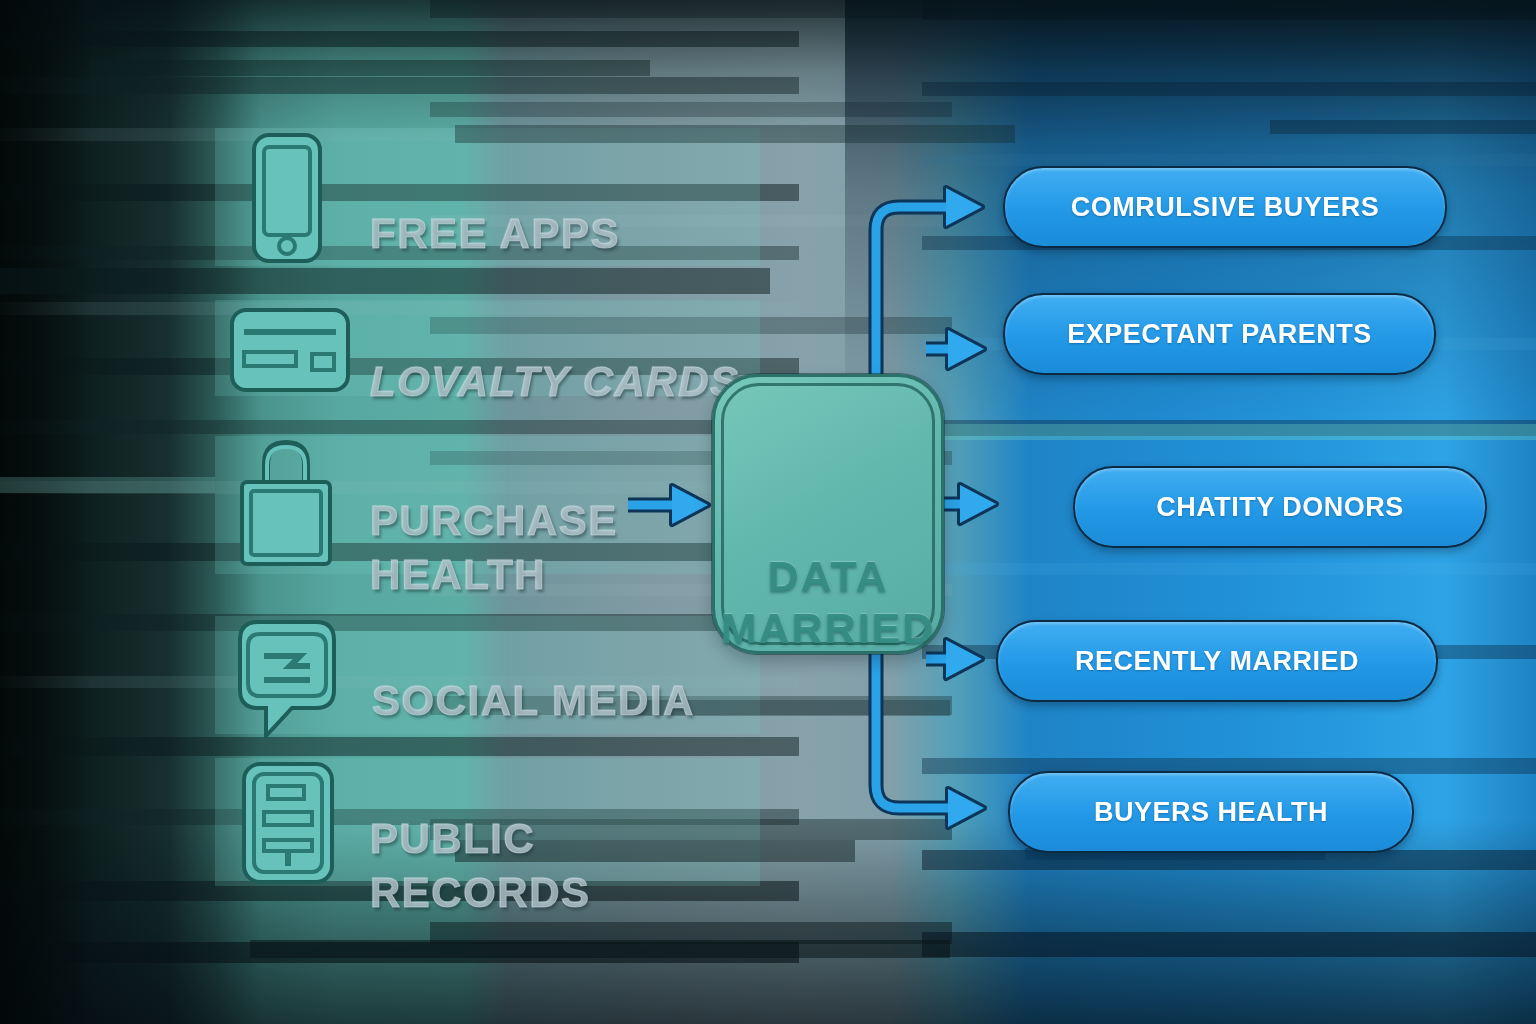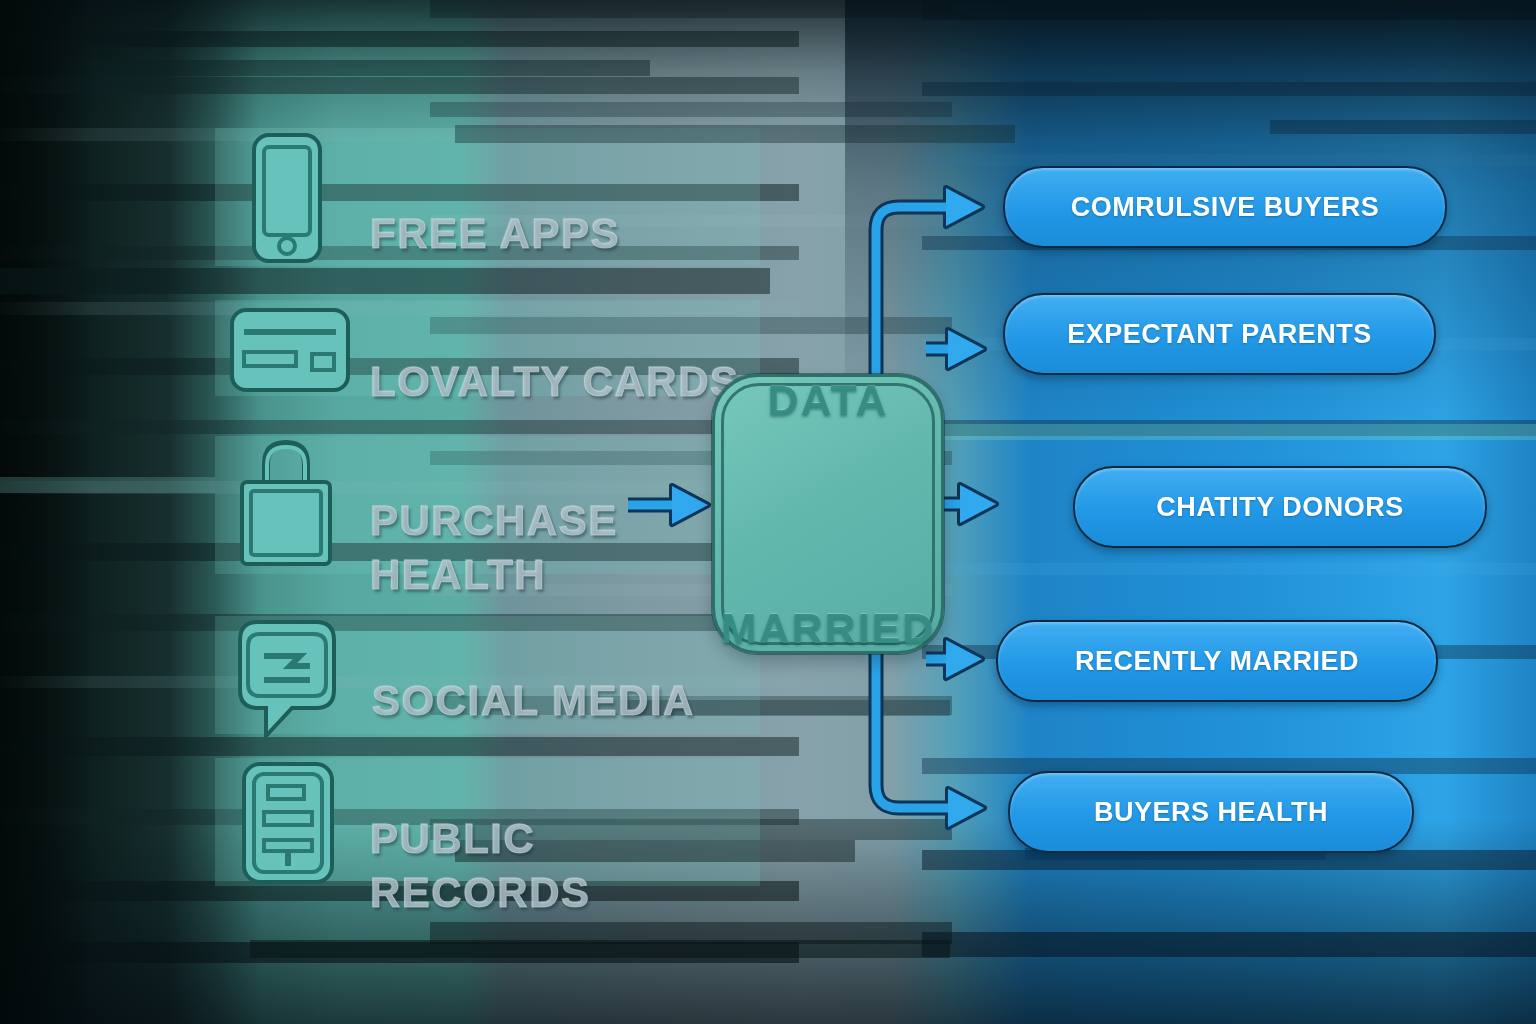--- a/index.html
+++ b/index.html
@@ -85,21 +85,21 @@
   
   .broker-box {
     position:absolute; left:712px; top:374px; width:226px; height:274px;
     border-radius:46px; border:3px solid #2b716a;
     background:linear-gradient(150deg, #77c8ba 0%, #63b8ae 45%, #56aba3 100%);
     box-shadow:0 0 0 1px rgba(10,42,40,.45), 0 8px 16px rgba(0,20,30,.25);
   }
   .broker-inner { position:absolute; inset:6px; border:3px solid rgba(39,104,97,.85); border-radius:38px; }
   .broker-label {
     position:absolute; inset:0; display:flex; flex-direction:column;
-    align-items:center; justify-content:space-between; gap:6px;
+    align-items:center; justify-content:flex-end; gap:6px;
     font-weight:bold; font-size:43px; line-height:46px; letter-spacing:2px;
     color:rgba(52,140,131,.95);
     text-shadow:0 2px 3px rgba(14,72,66,.5), 0 -1px 1px rgba(215,248,242,.3);
   }
 
   
   .pill {
     position:absolute; height:78px; border-radius:40px;
     background:linear-gradient(180deg, #41aef2 0%, #2298e6 55%, #1b8cd8 100%);
     border:2px solid #0b2a44;
@@ -188,21 +188,21 @@
 
   <div>
     <div class="abs" style="left:228px;top:306px;">
       <svg class="icon-svg" width="124" height="88" viewBox="0 0 124 88">
         <rect x="4" y="4" width="116" height="80" rx="14" fill="#66c2ba" stroke="#1d5e59" stroke-width="4"></rect>
         <line x1="16" y1="26" x2="108" y2="26" stroke="#2a7a73" stroke-width="6"></line>
         <rect x="16" y="46" width="52" height="14" fill="none" stroke="#2a7a73" stroke-width="4"></rect>
         <rect x="84" y="48" width="22" height="16" fill="none" stroke="#2a7a73" stroke-width="4"></rect>
       </svg>
     </div>
-    <div class="src-label" style="left:370px;top:323px;">LOVALTY CARDS</div>
+    <div class="src-label" style="left:370px;top:323px;font-style:italic;">LOVALTY CARDS</div>
   </div>
 
   <div>
     <div class="abs" style="left:236px;top:438px;">
       <svg class="icon-svg" width="100" height="132" viewBox="0 0 100 132">
         <path d="M30 54 V26 q0 -20 20 -20 q20 0 20 20 V54" fill="none" stroke="#1d5e59" stroke-width="8"></path>
         <path d="M31 54 V27 q0 -18 19 -18 q19 0 19 18 V54" fill="none" stroke="#66c2ba" stroke-width="4"></path>
         <rect x="6" y="44" width="88" height="82" rx="5" fill="#66c2ba" stroke="#1d5e59" stroke-width="4"></rect>
         <rect x="15" y="53" width="70" height="64" rx="3" fill="none" stroke="#2a7a73" stroke-width="4"></rect>
       </svg>

